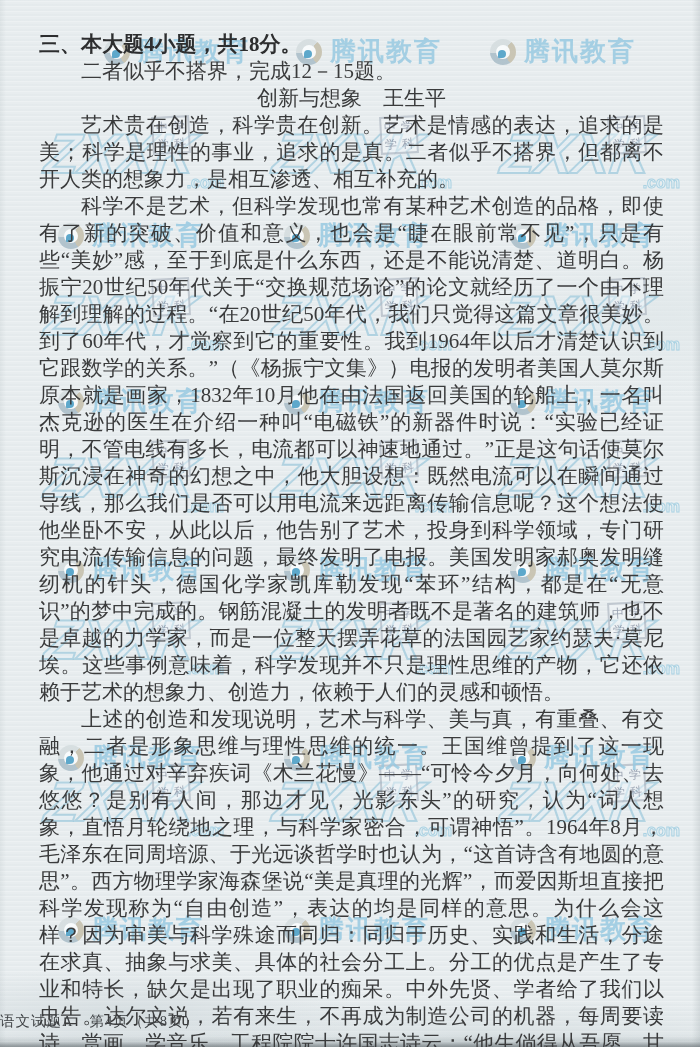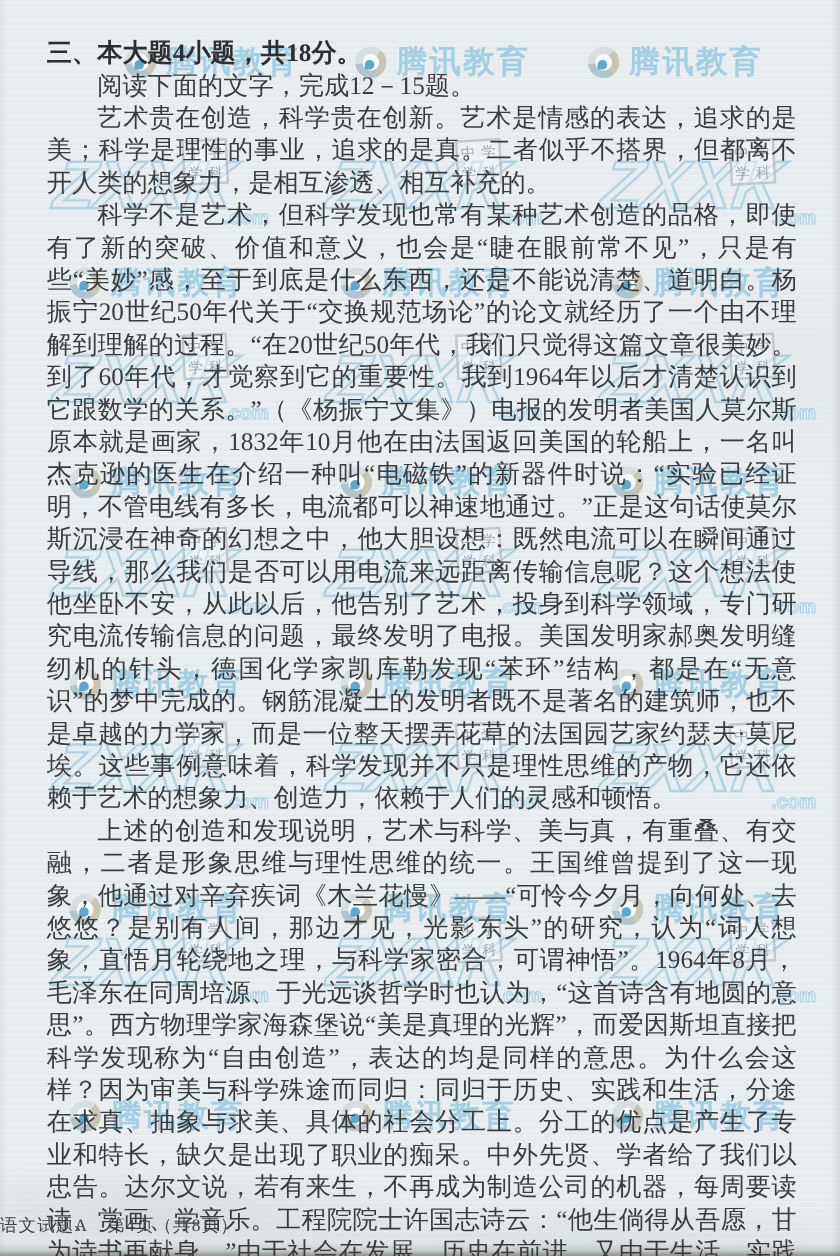--- a/index.html
+++ b/index.html
@@ -256,21 +256,22 @@
         <span class="tname">腾讯教育</span>
       </div>
       <div class="tencent" style="left: 510px; top: 912px;">
         <span class="tlogo"></span>
         <span class="tname">腾讯教育</span>
       </div>
     </div>
 
   <div class="content">
     <div class="heading">三、本大题4小题，共18分。</div>
-    <div class="instruction">阅读下面的文字，完成12－15题。</div>
+    <div class="instruction">二者似乎不搭界，完成12－15题。</div>
+    <div class="title-line"><span>创新与想象</span><span class="author">王生平</span></div>
     <p>艺术贵在创造，科学贵在创新。艺术是情感的表达，追求的是美；科学是理性的事业，追求的是真。二者似乎不搭界，但都离不开人类的想象力，是相互渗透、相互补充的。</p>
     <p>科学不是艺术，但科学发现也常有某种艺术创造的品格，即使有了新的突破、价值和意义，也会是“睫在眼前常不见”，只是有些“美妙”感，至于到底是什么东西，还是不能说清楚、道明白。杨振宁20世纪50年代关于“交换规范场论”的论文就经历了一个由不理解到理解的过程。“在20世纪50年代，我们只觉得这篇文章很美妙。到了60年代，才觉察到它的重要性。我到1964年以后才清楚认识到它跟数学的关系。”（《杨振宁文集》）电报的发明者美国人莫尔斯原本就是画家，1832年10月他在由法国返回美国的轮船上，一名叫杰克逊的医生在介绍一种叫“电磁铁”的新器件时说：“实验已经证明，不管电线有多长，电流都可以神速地通过。”正是这句话使莫尔斯沉浸在神奇的幻想之中，他大胆设想：既然电流可以在瞬间通过导线，那么我们是否可以用电流来远距离传输信息呢？这个想法使他坐卧不安，从此以后，他告别了艺术，投身到科学领域，专门研究电流传输信息的问题，最终发明了电报。美国发明家郝奥发明缝纫机的针头，德国化学家凯库勒发现“苯环”结构，都是在“无意识”的梦中完成的。钢筋混凝土的发明者既不是著名的建筑师，也不是卓越的力学家，而是一位整天摆弄花草的法国园艺家约瑟夫·莫尼埃。这些事例意味着，科学发现并不只是理性思维的产物，它还依赖于艺术的想象力、创造力，依赖于人们的灵感和顿悟。</p>
     <p>上述的创造和发现说明，艺术与科学、美与真，有重叠、有交融，二者是形象思维与理性思维的统一。王国维曾提到了这一现象，他通过对辛弃疾词《木兰花慢》——“可怜今夕月，向何处、去悠悠？是别有人间，那边才见，光影东头”的研究，认为“词人想象，直悟月轮绕地之理，与科学家密合，可谓神悟”。1964年8月，毛泽东在同周培源、于光远谈哲学时也认为，“这首诗含有地圆的意思”。西方物理学家海森堡说“美是真理的光辉”，而爱因斯坦直接把科学发现称为“自由创造”，表达的均是同样的意思。为什么会这样？因为审美与科学殊途而同归：同归于历史、实践和生活，分途在求真、抽象与求美、具体的社会分工上。分工的优点是产生了专业和特长，缺欠是出现了职业的痴呆。中外先贤、学者给了我们以忠告。达尔文说，若有来生，不再成为制造公司的机器，每周要读诗、赏画、学音乐。工程院院士许国志诗云：“他生倘得从吾愿，甘为诗书再献身。”由于社会在发展、历史在前进，又由于生活、实践是整体的、不能分割的，产生了专业和特长的强强联盟，消化着消极的弊病，使二者互补成为主流，于是便有了科学与艺术的相</p>
   </div>
 
   <div class="footer"><span>语文试题A</span><span class="gap"></span><span>第4页（共8页）</span></div>
 
 </div>
 
 </body></html>

